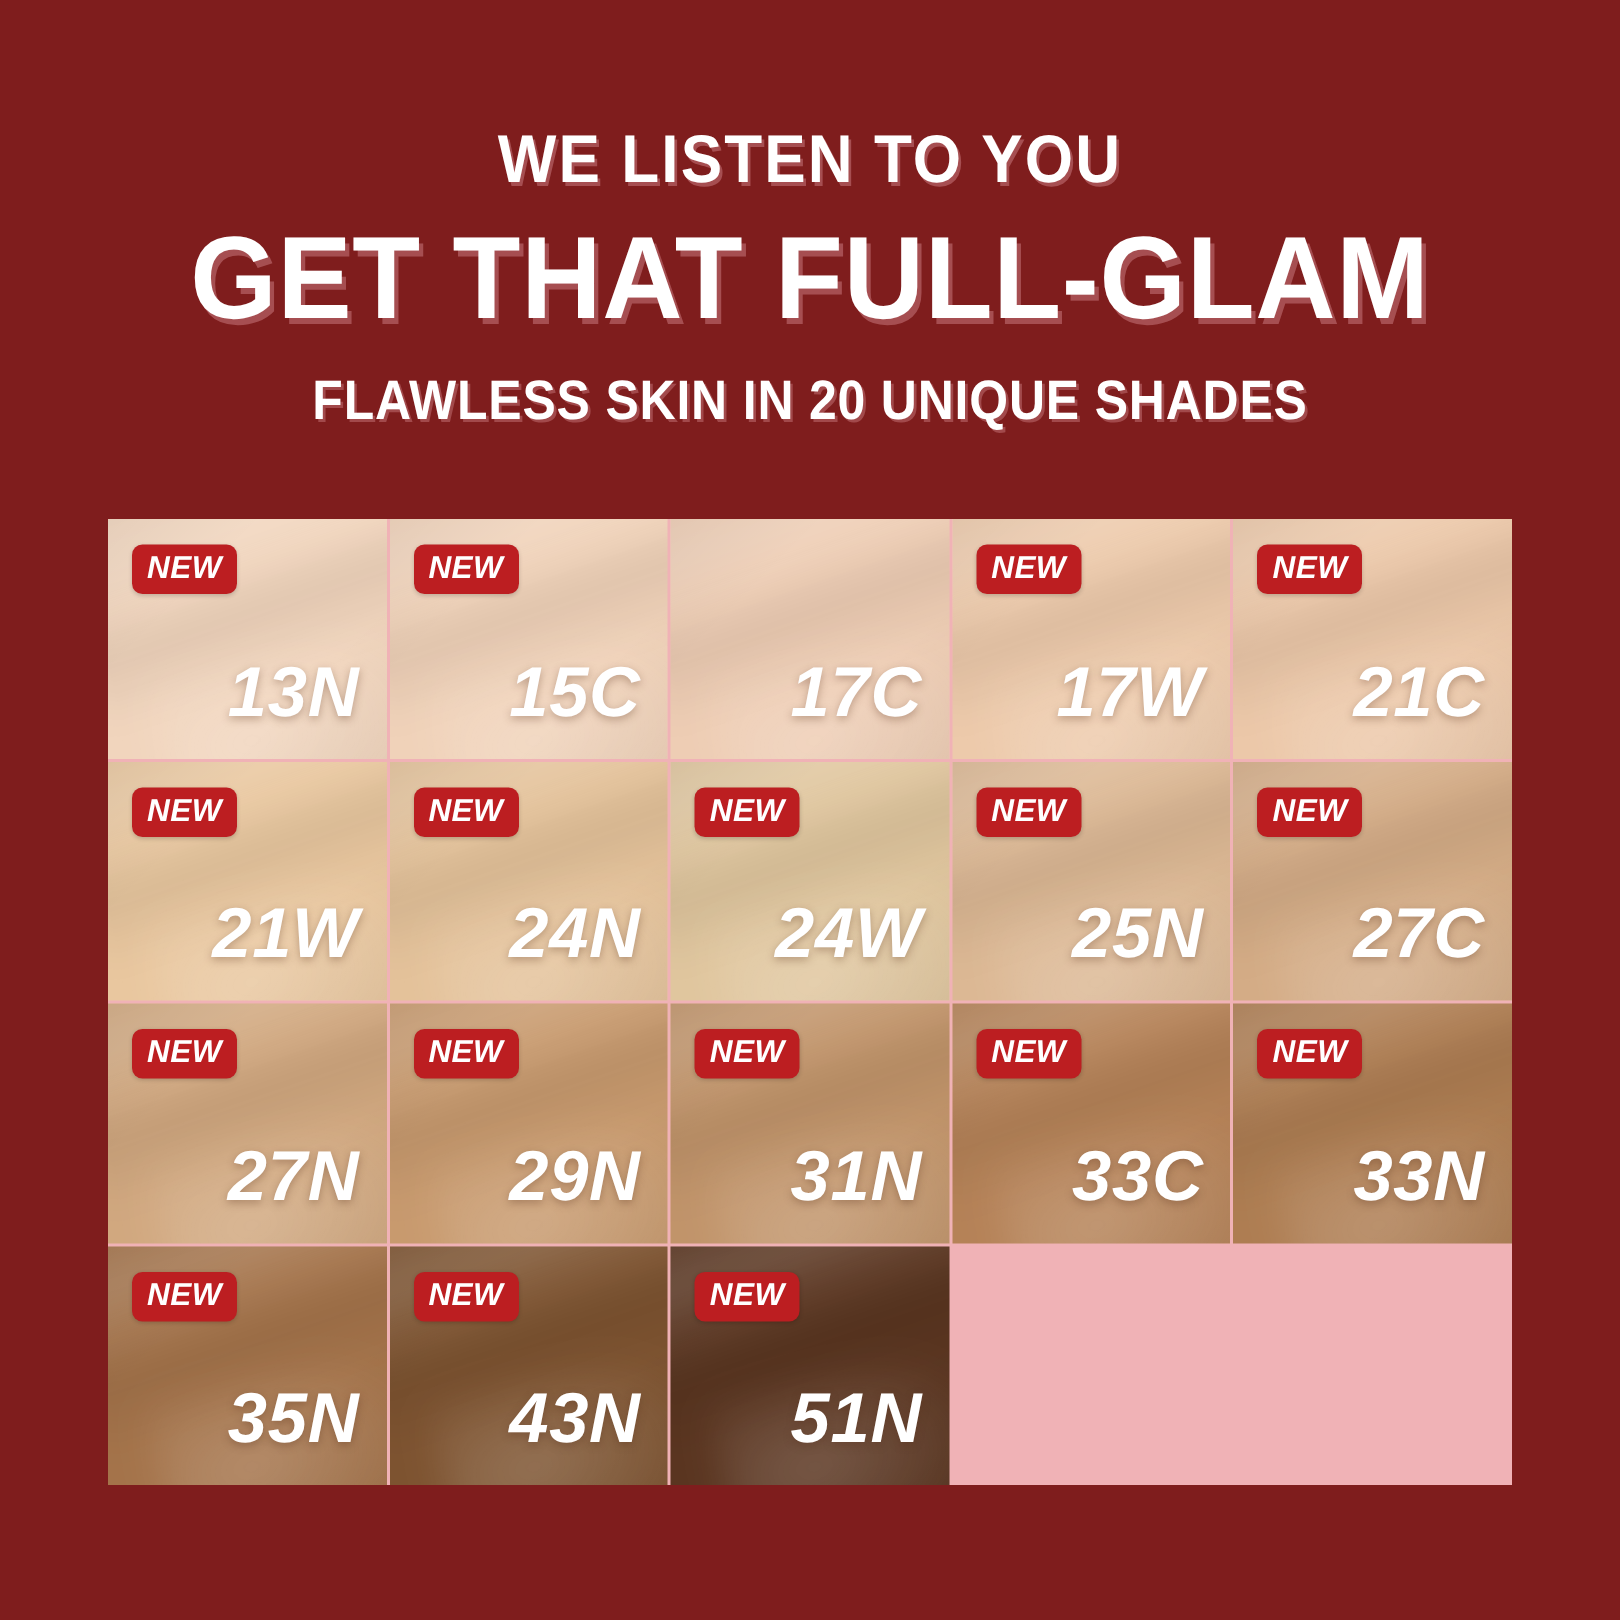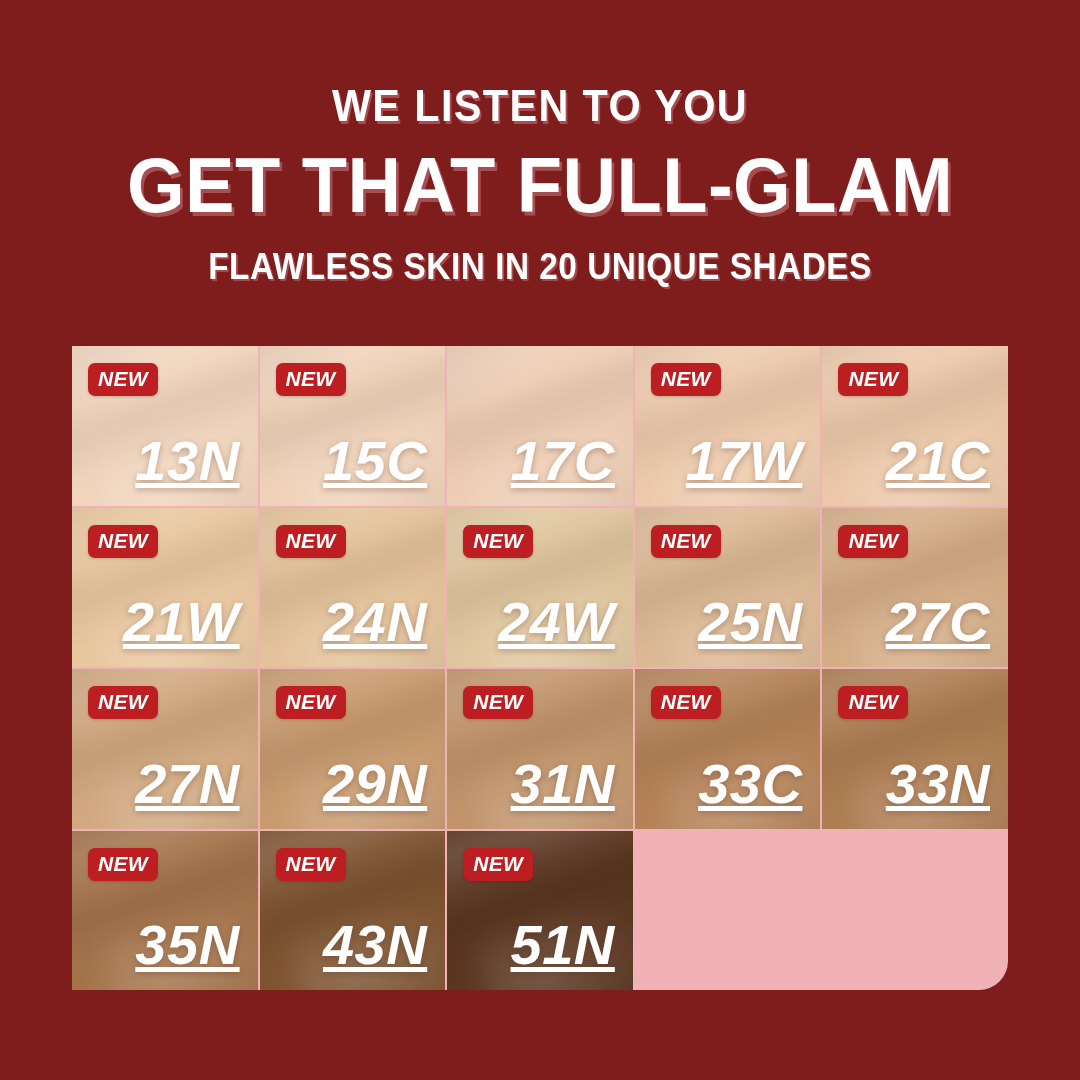--- a/index.html
+++ b/index.html
@@ -160,40 +160,39 @@
 
   
   .shade-code {
     position: absolute;
     right: 18px;
     bottom: 22px;
     color: #ffffff;
     font-family: "Liberation Sans", sans-serif;
     font-style: italic;
     font-weight: 700;
-    font-size: 56px;
+    font-size: 47px;
     line-height: 46px;
     letter-spacing: 0.5px;
     text-shadow: 0 2px 6px rgba(90,50,30,0.35);
     white-space: nowrap;
-    text-decoration: underline;
   }
 </style>
 </head>
 <body>
 
 <div class="poster">
 
   <div class="headline">
     <span class="hl-eyebrow">WE LISTEN TO YOU</span>
     <span class="hl-main">GET THAT FULL-GLAM</span>
     <span class="hl-sub">FLAWLESS SKIN IN 20 UNIQUE SHADES</span>
   </div>
 
-  <div class="swatch-grid" id="swatch-grid" style="background: rgb(240, 178, 182); border-radius: 29px;">
+  <div class="swatch-grid" id="swatch-grid" style="background: rgb(240, 178, 182);">
       <div class="swatch" style="background: rgb(241, 213, 189);">
         <div class="sheen-a"></div>
         <div class="sheen-b"></div>
         <div class="sheen-c"></div>
         <div class="new-badge" style="background: rgb(188, 30, 33);">NEW</div>
         <div class="shade-code">13N</div>
       </div>
       <div class="swatch" style="background: rgb(240, 210, 185);">
         <div class="sheen-a"></div>
         <div class="sheen-b"></div>

